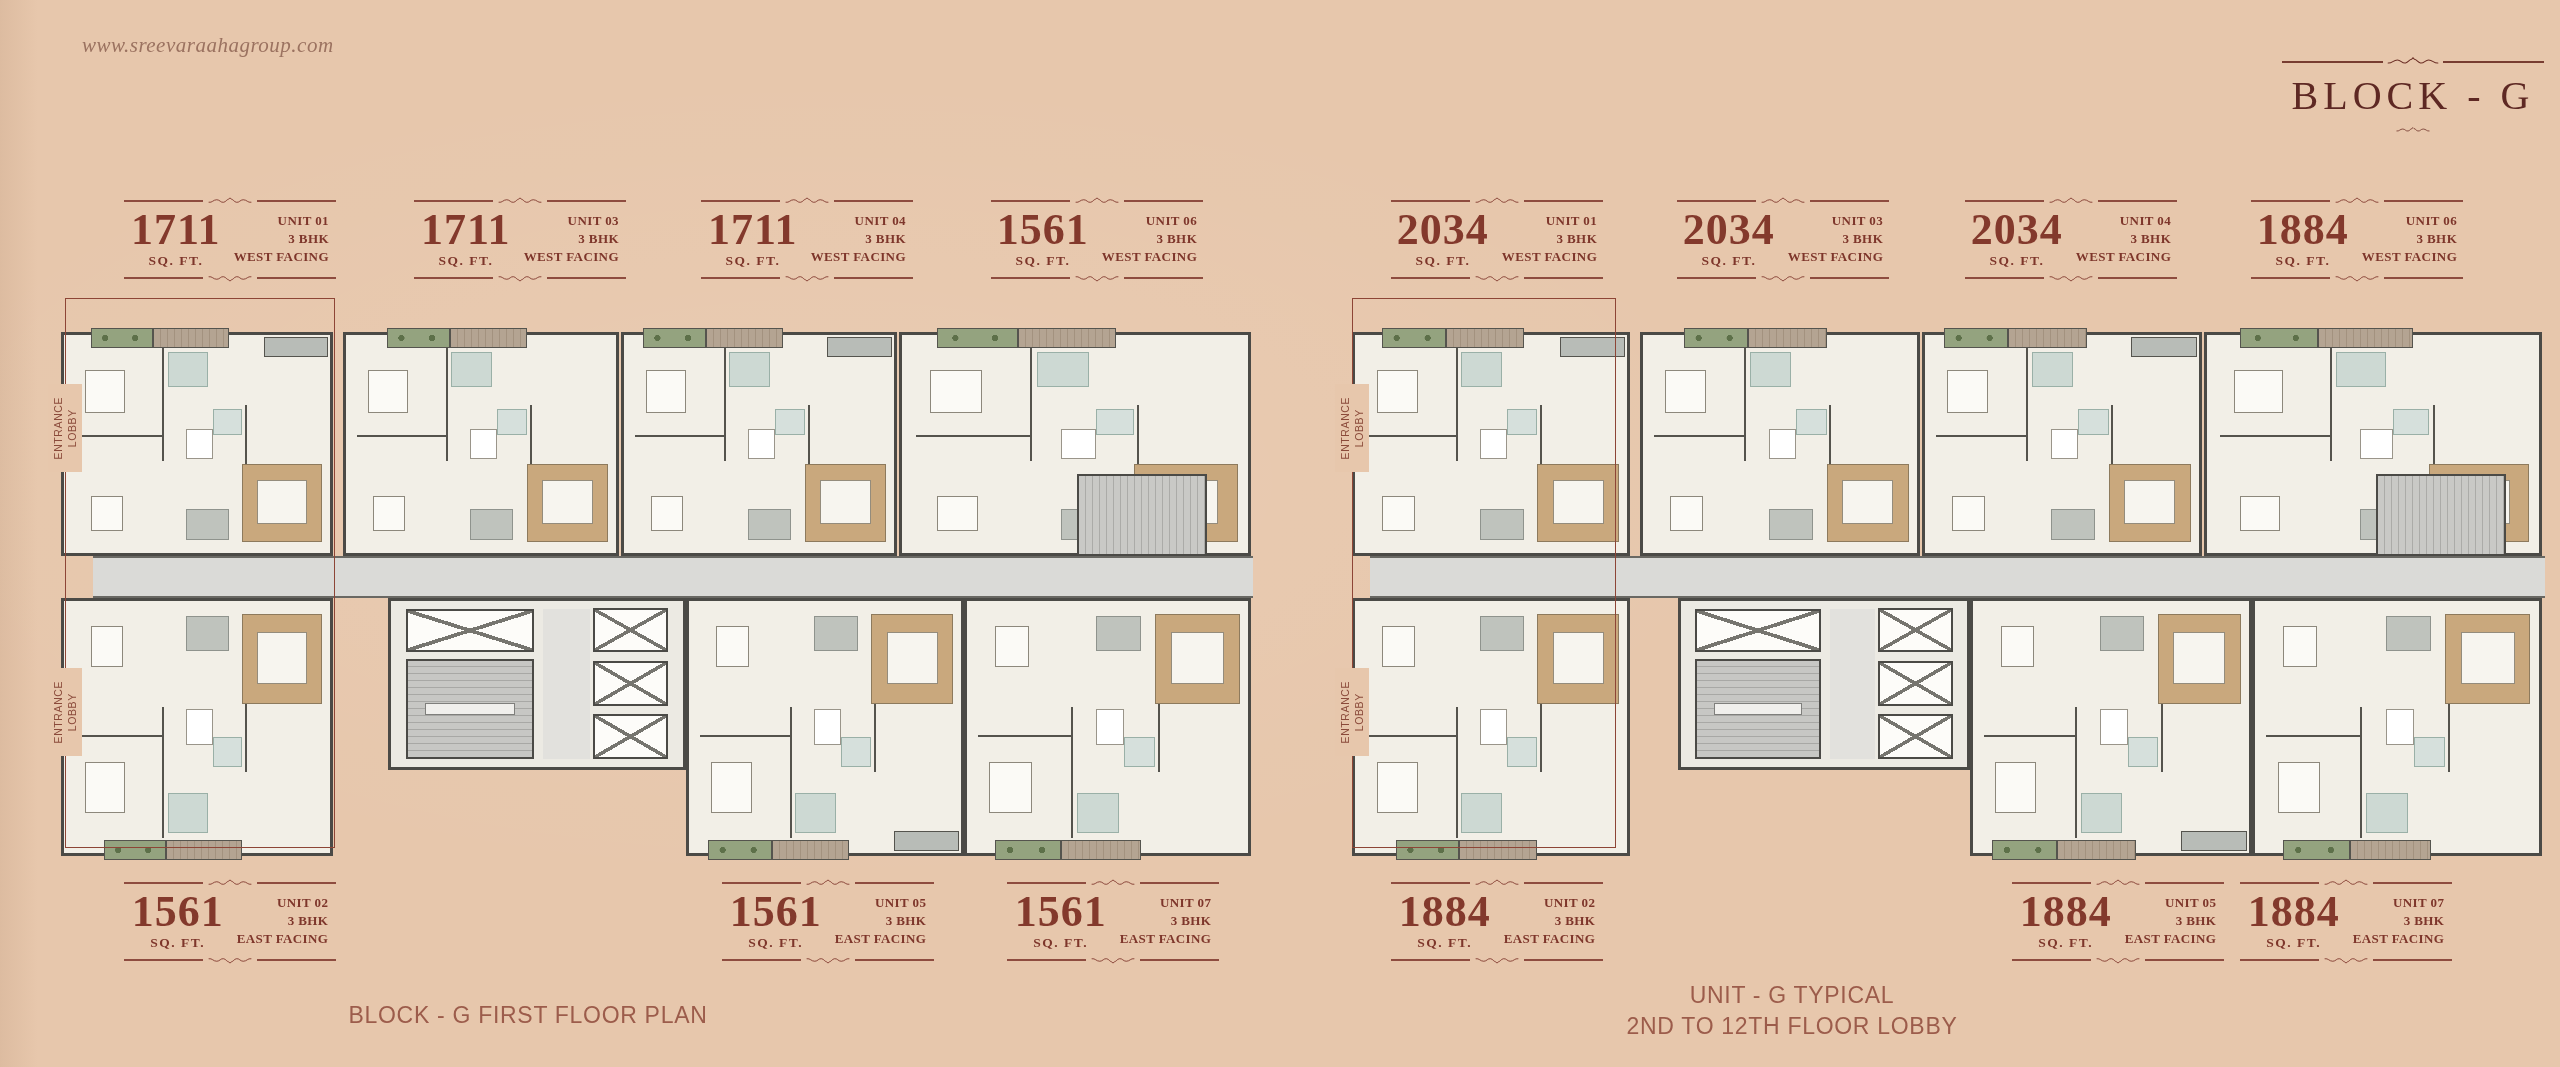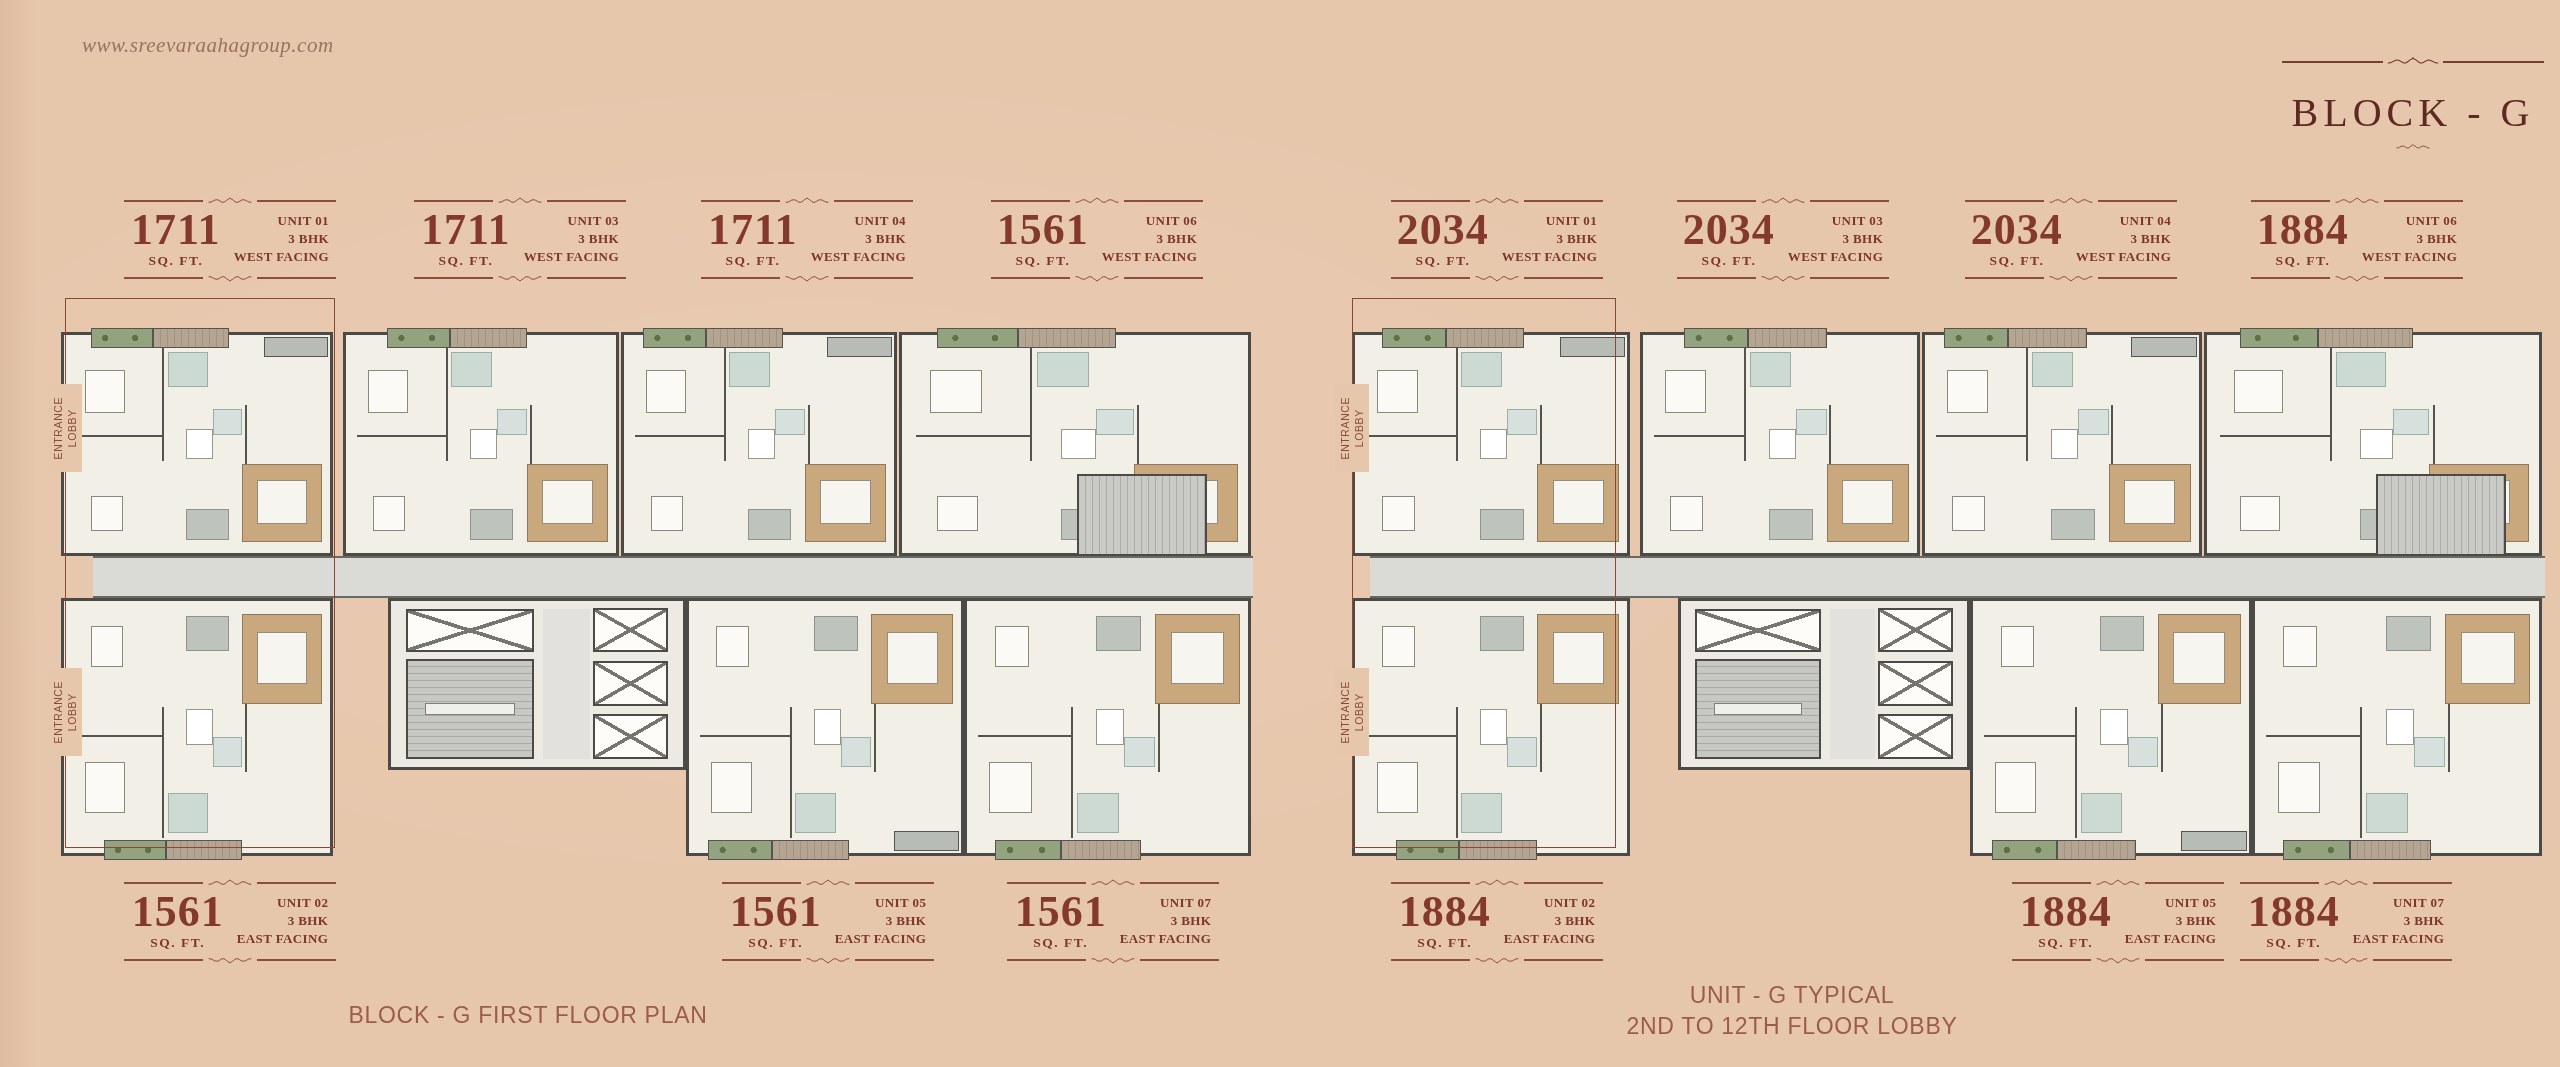--- a/index.html
+++ b/index.html
@@ -15,21 +15,21 @@
   .site-url{
     position:absolute; left:54px; top:33px;
     font-family:Liberation Serif, serif; font-style:italic;
     font-size:21px; letter-spacing:.5px; color:#9b7260;margin-left:28px;
   }
   .title-wrap{position:absolute; left:2282px; top:56px; width:262px; text-align:center; color:#5e2823;}
   .title-rule{display:flex; align-items:center; gap:4px; color:#6b2d24;}
   .title-rule .ln{flex:1; height:2px; background:#6b2d24; opacity:.9;}
   .title-text{
     font-family:"Liberation Serif", serif; font-size:40px; letter-spacing:5px;
-    margin-top:22px; white-space:nowrap; color:#5e2823;
+    margin-top:5px; white-space:nowrap; color:#5e2823;
   }
   .title-orn{margin-top:7px; color:#6b2d24;}
   .orn svg{display:block;}
   
   .unit-label{position:absolute; width:212px; transform:translateX(-50%); color:#7e362b;}
   .fl{display:flex; align-items:center; gap:5px; color:#7e362b;}
   .fl .ln{flex:1; height:1.5px; background:#7e362b; opacity:.85;}
   .fl.bot svg{transform:scaleY(-1);}
   .lbody{display:flex; align-items:center; justify-content:center; gap:13px; padding:3px 2px 4px;}
   .areaBlock{text-align:center; min-width:88px;}

